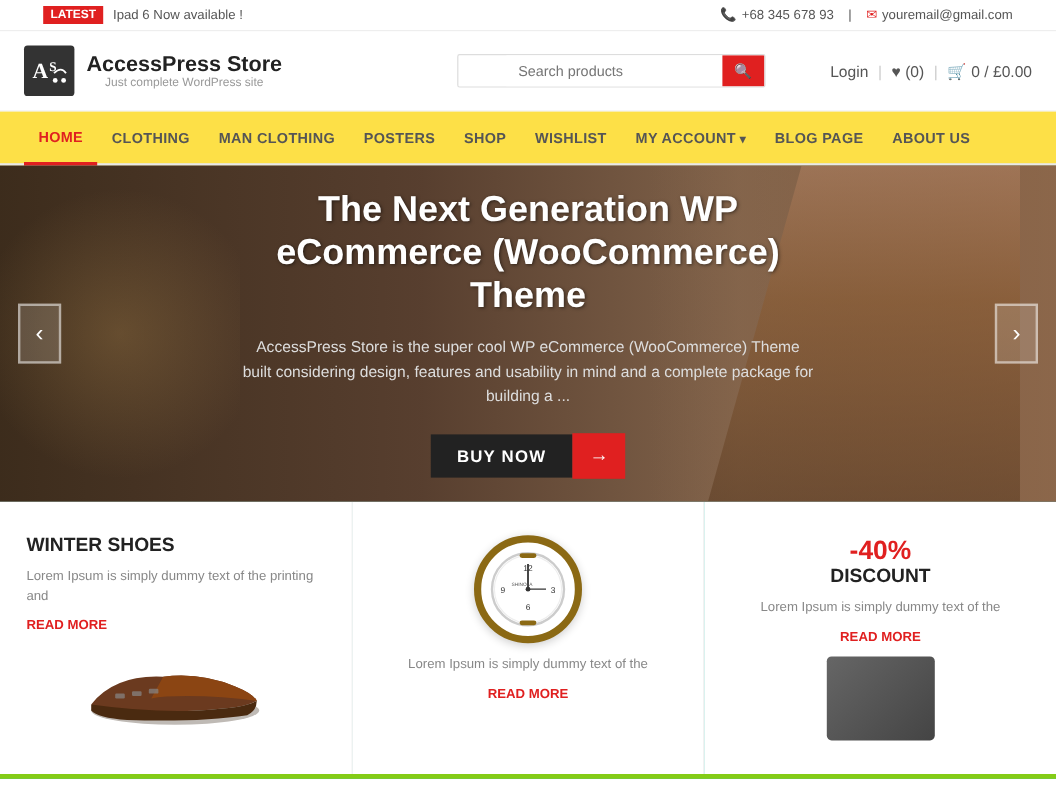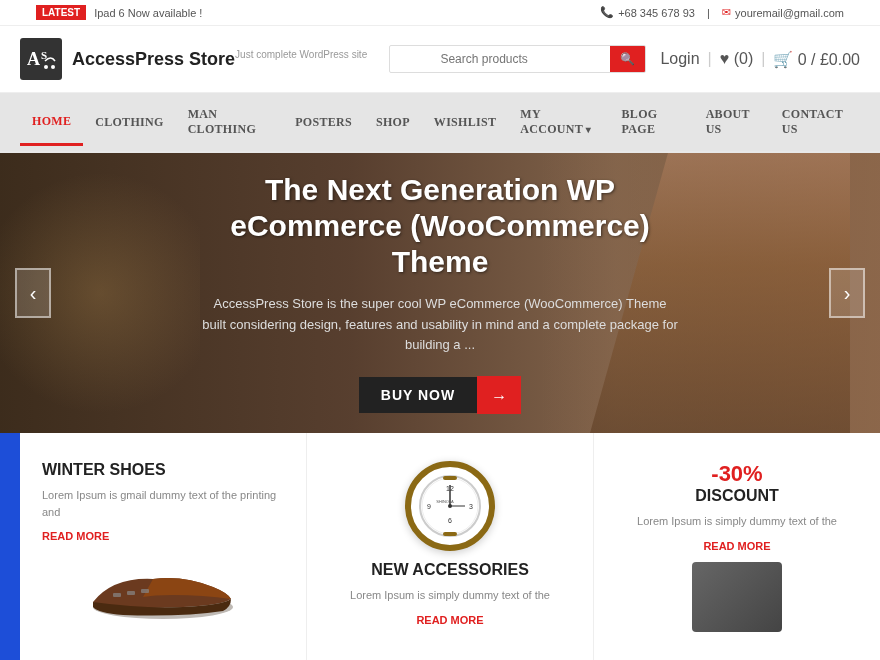--- a/index.html
+++ b/index.html
@@ -38,21 +38,21 @@
       border-bottom: 1px solid #eee;
     }
     .logo { display: flex; align-items: center; gap: 10px; }
     .logo-icon {
       width: 42px; height: 42px;
       background: #333;
       border-radius: 3px;
       display: flex; align-items: center; justify-content: center;
       color: #fff; font-weight: bold; font-size: 16px;
     }
-    .logo-text { display: flex; flex-direction: row; }
+    .logo-text { display: flex; flex-direction: column; align-items: center; }
     .logo-name { font-size: 18px; font-weight: bold; color: #222; }
     .logo-sub { font-size: 10px; color: #999; }
     .header-right { display: flex; align-items: center; gap: 14px; }
     .search-bar {
       display: flex; align-items: center;
       border: 1px solid #ddd;
       border-radius: 2px;
       overflow: hidden;
       padding-left: 40px;
     }
@@ -64,32 +64,31 @@
       color: #999;
     }
     .search-btn {
       background: #e02020;
       border: none;
       color: #fff;
       padding: 6px 10px;
       cursor: pointer;
       font-size: 12px;
     }
-    .header-actions { display: flex; align-items: flex-start; gap: 8px; font-size: 16px; color: #555; }
+    .header-actions { display: flex; align-items: flex-end; gap: 8px; font-size: 13px; color: #555; margin-left: 40px; }
     .header-actions span { cursor: pointer; }
     .header-actions .divider { color: #ccc; }
 
     
     .nav {
-      background: #e5e5e5;
+      background: #fde047;
       border-bottom: 2px solid #e8e8e8;
       padding: 0 20px;
       display: flex;
       align-items: center;
-      font-family: Liberation Serif, serif;
     }
     .nav a {
       text-decoration: none;
       color: #555;
       font-size: 12px;
       font-weight: bold;
       padding: 14px 12px;
       text-transform: uppercase;
       display: inline-block;
       letter-spacing: 0.3px;
@@ -151,23 +150,22 @@
       width: 36px; height: 50px;
       display: flex; align-items: center; justify-content: center;
       font-size: 20px; cursor: pointer; z-index: 3;
     }
     .hero-prev { left: 15px; }
     .hero-next { right: 15px; }
 
     
     .feature-cards {
       display: flex;
-      background: #1d4ed8;
-      border-bottom: 2px solid #84cc16;
-      padding-left: 20px;
+      background: #14b8a6;
+      border-bottom: 4px solid #84cc16;
     }
     .feature-card {
       flex: 1;
       padding: 28px 22px;
       border-right: 1px solid #eee;
       display: flex;
       flex-direction: column;
       align-items: flex-start;
       background: #fff;
     }
@@ -242,21 +240,20 @@
 <nav class="nav">
   <a href="#">HOME</a>
   <a href="#">CLOTHING</a>
   <a href="#">MAN CLOTHING</a>
   <a href="#">POSTERS</a>
   <a href="#">SHOP</a>
   <a href="#">WISHLIST</a>
   <a href="#" class="nav-item-with-arrow">MY ACCOUNT</a>
   <a href="#">BLOG PAGE</a>
   <a href="#">ABOUT US</a>
-  <a href="#">CONTACT US</a>
 </nav>
 
 <div class="hero">
   <div class="hero-bg"></div>
   <div class="hero-pattern"></div>
 
   <div style="position:absolute;right:0;top:0;bottom:0;width:340px;background:linear-gradient(to left, rgba(150,110,80,0.7) 0%, transparent 100%);z-index:1;"></div>
   <div style="position:absolute;right:30px;top:0;bottom:0;width:260px;background:linear-gradient(180deg, #b08060 0%, #8a5a30 40%, #5a3a20 100%);clip-path:polygon(30% 0%,100% 0%,100% 100%,0% 100%);opacity:0.55;z-index:1;"></div>
   <div class="hero-content">
     <div class="hero-title">The Next Generation WP eCommerce (WooCommerce) Theme</div>
@@ -267,21 +264,21 @@
     </div>
   </div>
   <div class="hero-prev">‹</div>
   <div class="hero-next">›</div>
 </div>
 
 <div class="feature-cards">
 
   <div class="feature-card">
     <div class="feature-card-title">WINTER SHOES</div>
-    <div class="feature-card-desc">Lorem Ipsum is gmail dummy text of the printing and</div>
+    <div class="feature-card-desc">Lorem Ipsum is simply dummy text of the printing and</div>
     <a class="feature-card-link">READ MORE</a>
     <div style="width:100%;height:80px;margin-top:10px;display:flex;align-items:center;justify-content:center;">
       <svg width="160" height="70" viewBox="0 0 160 70">
         <ellipse cx="80" cy="50" rx="70" ry="12" fill="#2a1a0a" opacity="0.3"></ellipse>
         <path d="M10 45 Q30 20 70 22 Q100 18 130 30 Q145 36 148 42 Q140 48 100 50 Q60 52 20 50 Z" fill="#6B3A1F"></path>
         <path d="M10 45 Q60 52 100 50 Q140 48 148 42 Q148 50 140 54 Q100 60 40 58 Q15 56 10 50 Z" fill="#4a2a10"></path>
         <path d="M70 22 Q100 18 130 30 Q145 36 148 42 Q120 38 90 38 Q70 38 60 40 Z" fill="#8B4513"></path>
         <rect x="30" y="36" width="8" height="4" rx="1" fill="#888" opacity="0.7"></rect>
         <rect x="44" y="34" width="8" height="4" rx="1" fill="#888" opacity="0.7"></rect>
         <rect x="58" y="32" width="8" height="4" rx="1" fill="#888" opacity="0.7"></rect>
@@ -299,27 +296,26 @@
         <text x="14" y="38" text-anchor="middle" font-size="7" fill="#333">9</text>
         <text x="56" y="38" text-anchor="middle" font-size="7" fill="#333">3</text>
         <line x1="35" y1="35" x2="35" y2="14" stroke="#333" stroke-width="1.5"></line>
         <line x1="35" y1="35" x2="50" y2="35" stroke="#333" stroke-width="1"></line>
         <text x="30" y="32" font-size="4" fill="#555" text-anchor="middle">SHINOLA</text>
         <circle cx="35" cy="35" r="2" fill="#333"></circle>
         <rect x="28" y="5" width="14" height="4" rx="2" fill="#8B6914"></rect>
         <rect x="28" y="61" width="14" height="4" rx="2" fill="#8B6914"></rect>
       </svg>
     </div>
-    <div class="feature-card-title">NEW ACCESSORIES</div>
     <div class="feature-card-desc">Lorem Ipsum is simply dummy text of the</div>
     <a class="feature-card-link">READ MORE</a>
   </div>
 
   <div class="feature-card feature-card-center">
-    <div class="discount-text">-30%</div>
+    <div class="discount-text">-40%</div>
     <div class="feature-card-title">DISCOUNT</div>
     <div class="feature-card-desc">Lorem Ipsum is simply dummy text of the</div>
     <a class="feature-card-link">READ MORE</a>
     <div style="width:90px;height:70px;background:linear-gradient(135deg, #666, #444);border-radius:4px;margin-top:10px;"></div>
   </div>
 </div>
 
 <div class="hot-sale-section">
   <div class="hot-sale-header">
     

